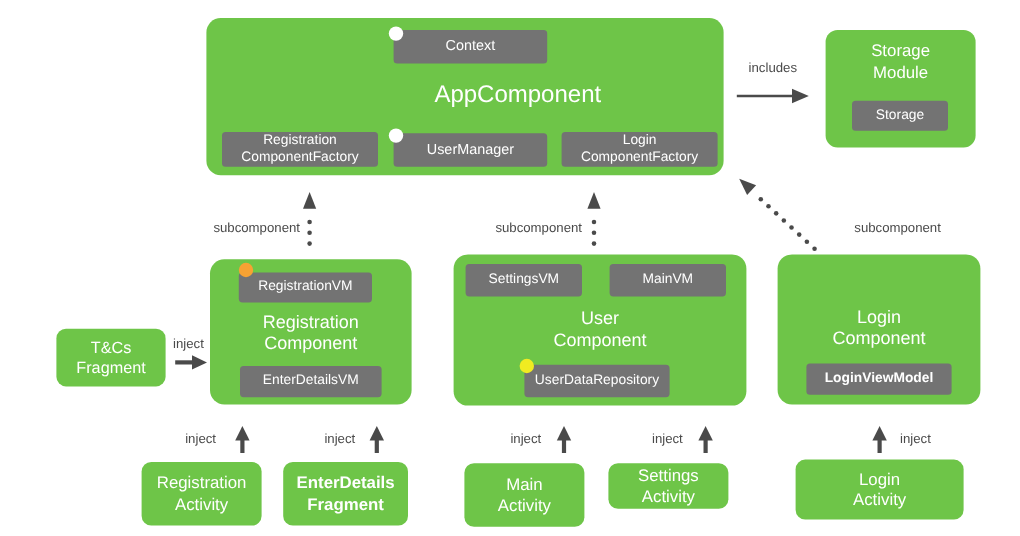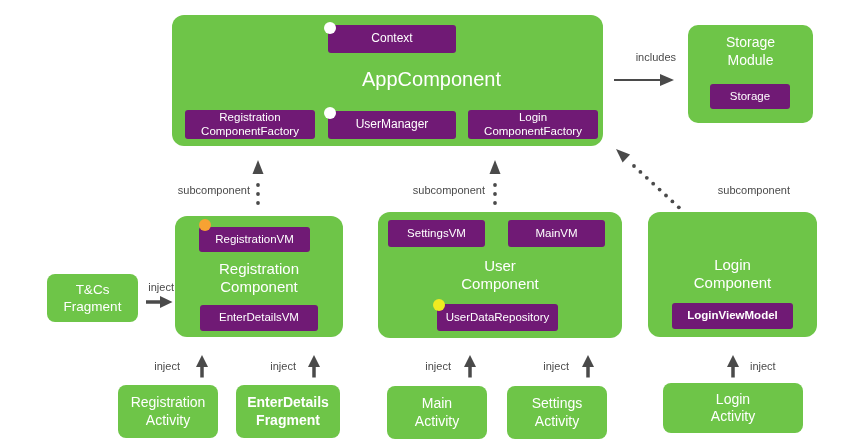--- a/index.html
+++ b/index.html
@@ -6,35 +6,35 @@
   .canvas {
     position:relative; width:850px; height:447px; background:#ffffff;
     font-family:"Liberation Sans", sans-serif; overflow:hidden;
   }
   .gbox {
     position:absolute; background:#6EC548; border-radius:12px;
   }
   .gbox.small { border-radius:8px; display:flex; align-items:center; justify-content:center;
     color:#ffffff; text-align:center; white-space:pre-line; font-size:14px; line-height:17.5px; }
   .chip {
-    position:absolute; background:#701a75; border-radius:3px; color:#ffffff;
+    position:absolute; background:#737373; border-radius:3px; color:#ffffff;
     display:flex; align-items:center; justify-content:center; text-align:center;
     white-space:pre-line; font-size:11.5px; line-height:13.5px; z-index:3;
   }
   .title {
     position:absolute; color:#ffffff; text-align:center; white-space:pre-line; z-index:2;
   }
   .title.app { font-size:20px; line-height:26px; }
   .title.comp { font-size:15px; line-height:17.5px; }
   .title.storage { font-size:14px; line-height:17.5px; }
   .elabel {
     position:absolute; color:#4A4A4A; font-size:11px; line-height:12px; z-index:2;
   }
   .r { text-align:right; }
-  .c { text-align:right; }
+  .c { text-align:center; }
   .dot {
     position:absolute; width:12px; height:12px; border-radius:50%; z-index:4;
   }
   .dot.white { background:#ffffff; }
   .dot.orange { background:#F7A233; }
   .dot.yellow { background:#F0EB21; }
   svg.arrows { position:absolute; left:0; top:0; z-index:1; }
 </style>
 </head>
 <body>
@@ -151,18 +151,18 @@
   <div class="elabel r" style="left:421px;top:360px;width:30px;">inject</div>
   <div class="elabel r" style="left:539px;top:360px;width:30px;">inject</div>
   <div class="elabel" style="left:750px;top:360px;width:30px;">inject</div>
 
   <div class="gbox small" style="left:118px;top:385px;width:100px;height:53px;">Registration
 Activity</div>
   <div class="gbox small" style="left:236px;top:385px;width:104px;height:53px;font-weight:bold;">EnterDetails
 Fragment</div>
   <div class="gbox small" style="left:387px;top:386px;width:100px;height:53px;">Main
 Activity</div>
-  <div class="gbox small" style="left:507px;top:386px;width:100px;height:53px;">Settings
+  <div class="gbox small" style="left:507px;top:386px;width:100px;height:38px;">Settings
 Activity</div>
   <div class="gbox small" style="left:663px;top:383px;width:140px;height:50px;">Login
 Activity</div>
 
 </div>
 
 </body></html>

